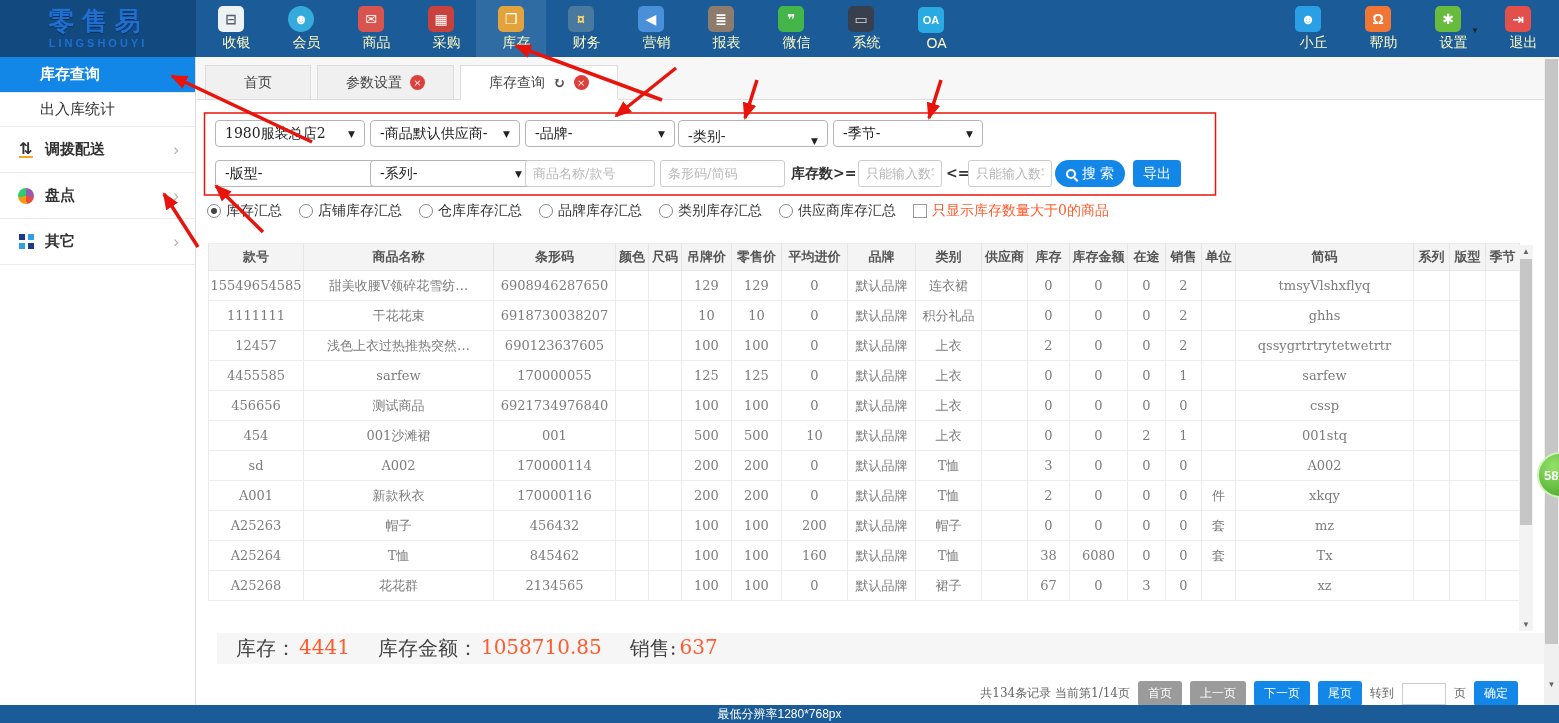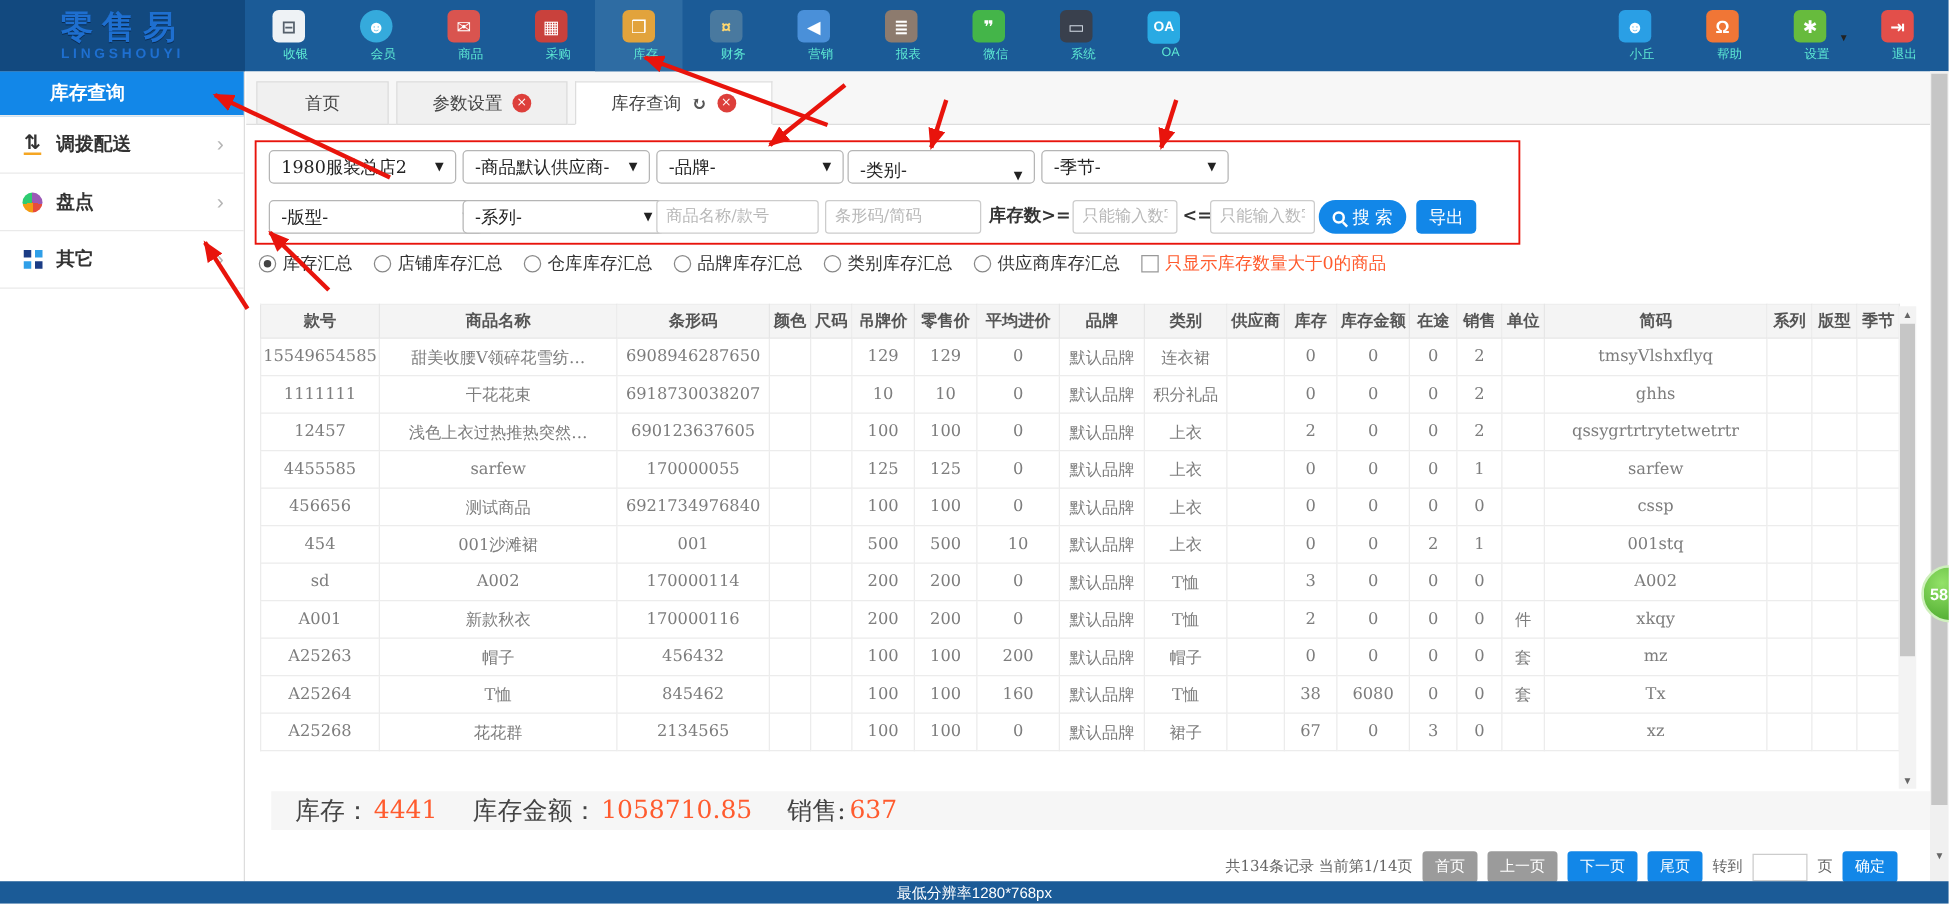--- a/index.html
+++ b/index.html
@@ -11,21 +11,21 @@
   
   #topnav { position:absolute; left:0; top:0; width:1559px; height:57px; background:#1b5b97; display:flex; z-index:20; }
   #logo { width:196px; height:57px; background:#12497f; display:flex; flex-direction:column; align-items:center; justify-content:center; }
   #logo .t { font-size:26px; font-weight:bold; color:#1e6fd0; letter-spacing:7px; line-height:1; text-shadow:0 1px 0 #0a2c52; }
   #logo .s { font-size:11px; font-weight:bold; color:#1e6fd0; letter-spacing:3px; margin-top:3px; }
   #nav-items { display:flex; }
   .nav-item { width:70px; height:57px; display:flex; flex-direction:column; align-items:center; justify-content:center; cursor:pointer; position:relative; }
   .nav-item.active { background:#2e6ca3; }
   .nav-icon { width:26px; height:26px; border-radius:5px; font-size:14px; line-height:26px; text-align:center; display:block; font-weight:bold; overflow:hidden; }
   .nav-icon.circle { border-radius:50%; }
-  .nav-label { font-size:10px; color:#5eead4; margin-top:2px;margin-left:11px; }
+  .nav-label { font-size:14px; color:#fef9c3; margin-top:2px;margin-left:11px; }
   #nav-right { margin-left:auto; display:flex; margin-right:6px; }
   .set-caret { position:absolute; right:4px; top:26px; font-size:8px; color:#222; }
   
   #sidebar { position:absolute; left:0; top:57px; width:196px; height:648px; background:#fff; border-right:1px solid #ddd; z-index:10; }
   .side-item { border-bottom:1px solid #eaeaea; display:flex; align-items:center; font-size:15px; color:#333; cursor:pointer; }
   .side-item.plain { height:34px; padding-left:40px; }
   .side-item.plain.first { height:36px; }
   .side-item.active { background:#1287e8; color:#fff; font-weight:bold; }
   .side-item.group { height:46px; font-weight:bold; }
   .side-icon { width:20px; margin-left:16px; display:flex; align-items:center; justify-content:center; }
@@ -169,20 +169,21 @@
       <div class="nav-item ">
     <span class="nav-icon " style="background:#e34f4a;color:#ffffff;">⇥</span>
     <span class="nav-label">退出</span>
 
   </div>
     </div>
 </div>
 
 <div id="sidebar">
     <div class="side-item plain first active">库存查询</div>
+    <div class="side-item plain  ">出入库统计</div>
     <div class="side-item group">
     <span class="side-icon">
         <span class="transfer-icon">⇅</span>
       </span>
     <span class="lab">调拨配送</span>
     <span class="chev">›</span>
   </div>
     <div class="side-item group">
     <span class="side-icon">
         <span class="pie-icon"></span>

